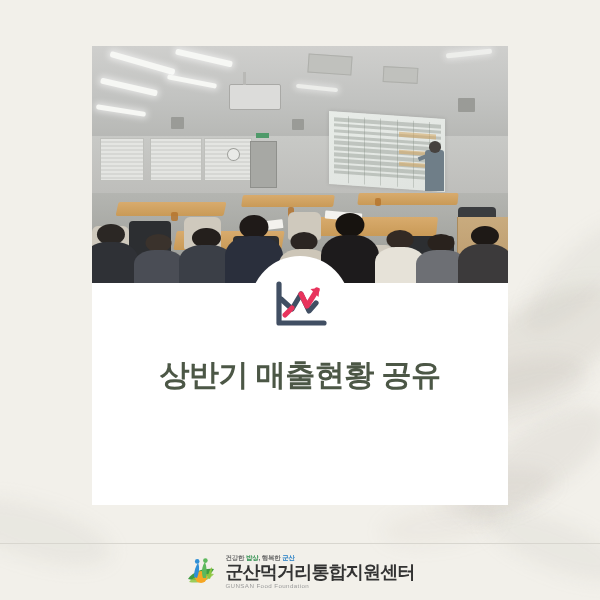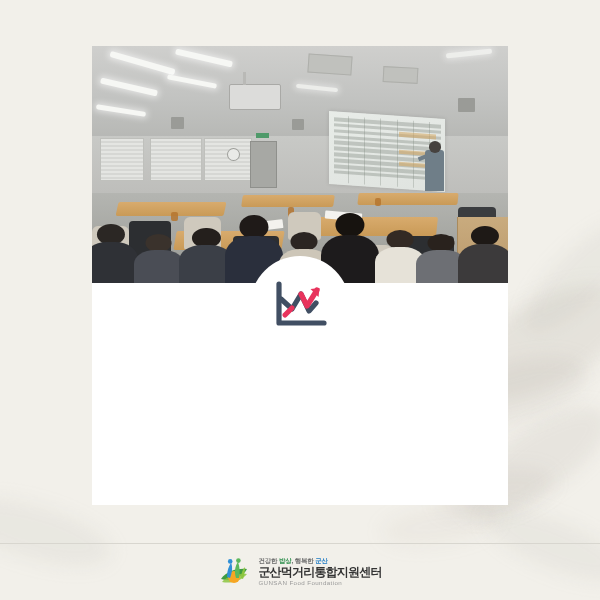--- a/index.html
+++ b/index.html
@@ -291,21 +291,21 @@
     font-size: 6.5px;
     font-weight: 700;
     color: #6d6d6d;
     letter-spacing: -0.2px;
     margin-bottom: 2px;
     white-space: nowrap;
   }
   .brand-tagline .hl { color: #2f8f4e; }
   .brand-tagline .hl2 { color: #1f7bc4; }
   .brand-name {
-    font-size: 12px;
+    font-size: 18px;
     font-weight: 700;
     color: #333333;
     letter-spacing: -0.8px;
     white-space: nowrap;
   }
   .brand-en {
     font-size: 6.2px;
     font-weight: 400;
     color: #9a9a9a;
     letter-spacing: 0.4px;
@@ -440,20 +440,21 @@
         <div class="head" style="width:54%; height:36%; background:#29221d;"></div>
         <div class="body" style="background:#6d6f74;"></div>
       </div>
       <div class="ph-person" style="left:88%; width:13%; height:25%;">
         <div class="head" style="width:52%; height:34%; background:#1e1916;"></div>
         <div class="body" style="background:#3c3a3b;"></div>
       </div>
     </div>
 
     <div class="panel">
+      <h1 class="title">상반기 매출현황 공유</h1>
     </div>
 
     <div class="badge">
       <span>
         <svg width="56" height="50" viewBox="0 0 56 50" aria-hidden="true">
 
           <path d="M7 3 L7 42 L52 42" fill="none" stroke="#414f63" stroke-width="5.2" stroke-linecap="round" stroke-linejoin="round"></path>
 
           <path d="M9 18 L20 28 L29 13 L37 30 L44 22" fill="none" stroke="#414f63" stroke-width="5.2" stroke-linecap="round" stroke-linejoin="round"></path>
 

